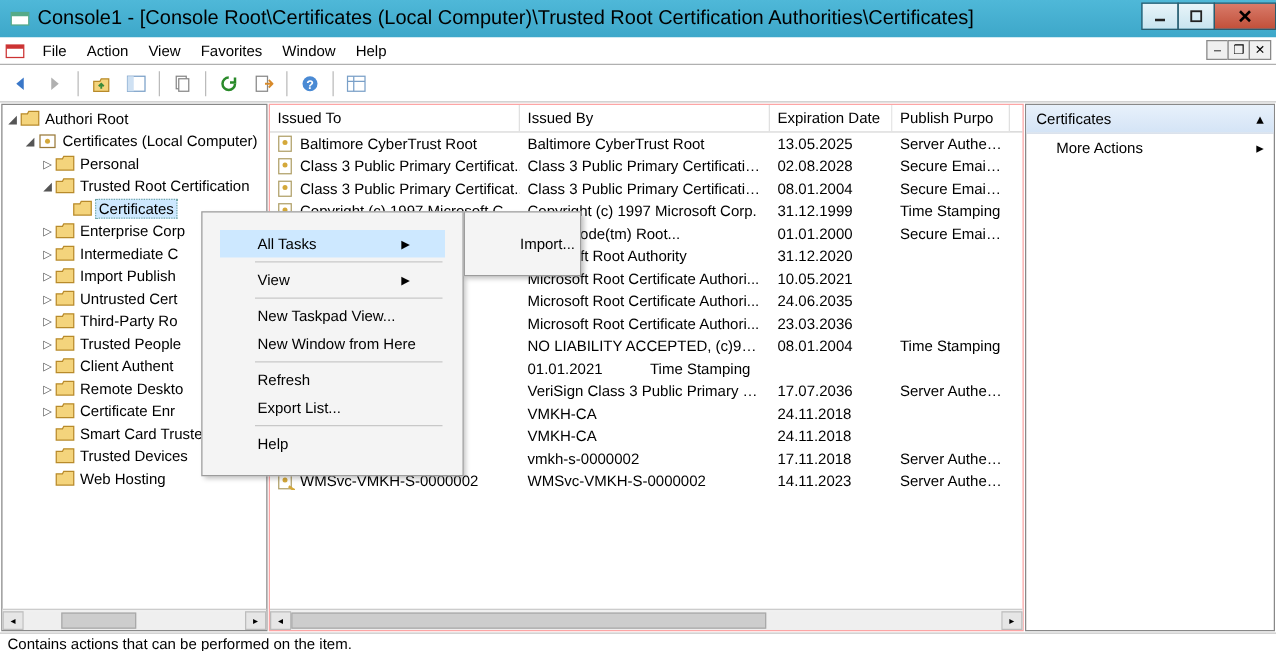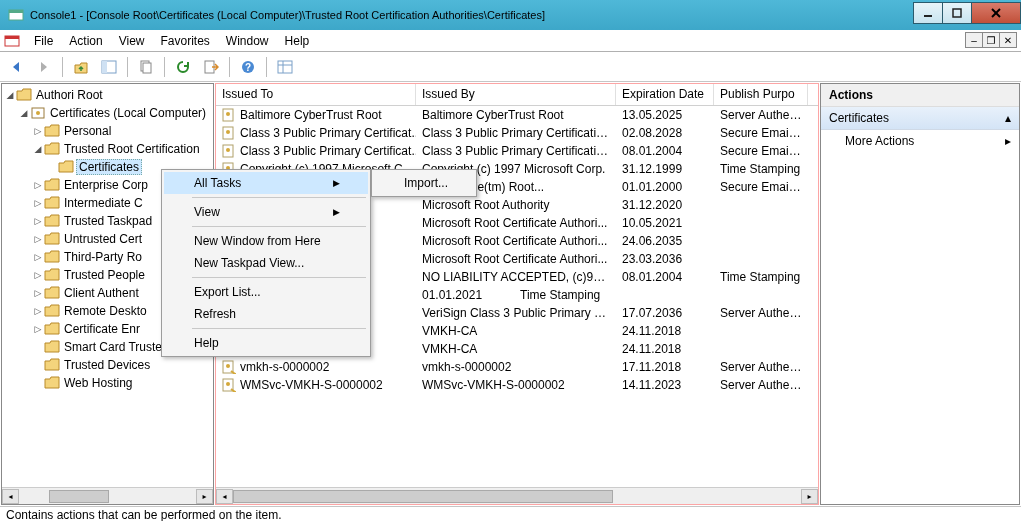--- a/index.html
+++ b/index.html
@@ -1,19 +1,19 @@
 <!DOCTYPE html>
 <html><head>
 <meta charset="utf-8">
 <style>
   * { box-sizing: border-box; margin: 0; padding: 0; font-family: "Segoe UI", Tahoma, sans-serif; }
   body { width:1021px; height:521px; background:#fff; overflow:hidden; font-size:12px; color:#000; }
   .titlebar { height:30px; background:linear-gradient(#4fb8d8,#3da7c9); display:flex; align-items:center; padding:0 0 0 8px; }
   .titlebar .icon { width:16px; height:16px; margin-right:6px; }
-  .titlebar .title { flex:1; font-size:11px; color:#000; }
+  .titlebar .title { flex:1; font-size:16px; color:#000; }
   .winbtns { display:flex; height:22px; margin-top:-4px;}
   .winbtn { width:30px; height:22px; display:flex; align-items:center; justify-content:center; border:1px solid #2a5b6d; margin-left:-1px; background:linear-gradient(#e8f4f9,#c8e4ef);}
   .winbtn.close { width:50px; background:linear-gradient(#d97b6a,#c1503a); }
   .menubar { height:22px; background:#fff; display:flex; align-items:center; padding:0 4px; border-bottom:1px solid #b0b0b0; position:relative;}
   .menubar .sysicon { width:16px; height:16px; margin-right:6px; }
   .menubar .menu { padding:2px 8px; cursor:default; }
   .menubar .rightctrls { position:absolute; right:4px; top:2px; display:flex; gap:0;}
   .menubar .rightctrls .sbtn { width:18px; height:16px; border:1px solid #888; background:#f0f0f0; margin-left:-1px; display:flex; align-items:center; justify-content:center; font-size:10px;}
   .toolbar { height:30px; background:#fff; display:flex; align-items:center; padding:2px 4px; gap:4px; border-bottom:1px solid #c5c5c5;}
   .tbtn { width:24px; height:24px; display:flex; align-items:center; justify-content:center; border:1px solid transparent; }
@@ -36,21 +36,21 @@
   .certicon { width:14px; height:14px; flex-shrink:0; }
   .actionspane { width:200px; border:1px solid #888; margin:1px 1px 1px 0; background:#fff; display:flex; flex-direction:column;}
   .ahdr { background:#f0f0f0; padding:4px 8px; font-weight:600; border-bottom:1px solid #ddd;}
   .asubhdr { background:linear-gradient(#e8f1fb,#d4e4f6); padding:4px 8px; display:flex; justify-content:space-between; align-items:center; border-bottom:1px solid #cfd9e6;}
   .aitem { padding:4px 8px 4px 24px; display:flex; justify-content:space-between; align-items:center;}
   .statusbar { height:18px; border-top:1px solid #c5c5c5; padding:1px 6px; font-size:12px; background:#fff;}
   .hscroll { height:17px; background:#f0f0f0; border-top:1px solid #ccc; display:flex; align-items:center;}
   .hsbtn { width:17px; height:15px; background:#e6e6e6; border:1px solid #bcbcbc; display:flex; align-items:center; justify-content:center; font-size:8px;}
   .hstrack { flex:1; height:15px; background:#efefef; position:relative;}
   .hsthumb { position:absolute; height:13px; top:1px; background:#cdcdcd; border:1px solid #a9a9a9;}
-  .ctxmenu { position:absolute; background:#f4f4f4; border:1px solid #9c9c9c; box-shadow:2px 2px 4px rgba(0,0,0,.25); padding:2px; font-size:12px; z-index:50;}
+  .ctxmenu { position:absolute; background:#f4f4f4; border:1px solid #9c9c9c; box-shadow:2px 2px 4px rgba(0,0,0,.25); padding:14px; font-size:12px; z-index:50;}
   .ctxitem { padding:4px 28px 4px 30px; cursor:default; display:flex; justify-content:space-between; align-items:center; gap:40px; white-space:nowrap;}
   .ctxitem.hover { background:#cde8ff; }
   .ctxsep { height:1px; background:#c8c8c8; margin:3px 2px 3px 28px;}
   .ctxarrow { font-size:9px; }
   svg { display:block; }
 </style>
 </head>
 <body>
 
 <div class="titlebar">
@@ -229,21 +229,21 @@
           </span>
           <span class="tlabel">Intermediate C</span>
         </div>
       <div class="tnode" style="padding-left:28px">
           <span class="twister">▷</span>
           <span class="ticon">
             <svg width="16" height="16">
               <path d="M1 4h5l1-2h8v11H1z" fill="#f4d47c" stroke="#b88a2a"></path>
             </svg>
           </span>
-          <span class="tlabel">Trusted Taskpad</span>
+          <span class="tlabel">Import Publish</span>
         </div>
       <div class="tnode" style="padding-left:28px">
           <span class="twister">▷</span>
           <span class="ticon">
             <svg width="16" height="16">
               <path d="M1 4h5l1-2h8v11H1z" fill="#f4d47c" stroke="#b88a2a"></path>
             </svg>
           </span>
           <span class="tlabel">Untrusted Cert</span>
         </div>
@@ -532,46 +532,45 @@
           <span>All Tasks</span>
           <span class="ctxarrow">▶</span>
         </div>
       <div class="ctxsep"></div>
       <div class="ctxitem">
           <span>View</span>
           <span class="ctxarrow">▶</span>
         </div>
       <div class="ctxsep"></div>
       <div class="ctxitem">
+          <span>New Taskpad View...</span>
+        </div>
+      <div class="ctxitem">
           <span>New Window from Here</span>
         </div>
-      <div class="ctxitem">
-          <span>New Taskpad View...</span>
-        </div>
       <div class="ctxsep"></div>
       <div class="ctxitem">
+          <span>Refresh</span>
+        </div>
+      <div class="ctxitem">
           <span>Export List...</span>
         </div>
-      <div class="ctxitem">
-          <span>Refresh</span>
-        </div>
       <div class="ctxsep"></div>
       <div class="ctxitem">
           <span>Help</span>
         </div>
     </div>
-    <div class="ctxmenu" style="left:155px; top:85px; width:106px;">
+    <div class="ctxmenu" style="left:155px; top:85px; width:94px;">
       <div class="ctxitem">
           <span>Import...</span>
         </div>
     </div>
   </div>
 
   <div class="actionspane">
-    <div class="ahdr">Actions</div>
     <div class="asubhdr">
       <span>Certificates</span>
       <span>▴</span>
     </div>
     <div class="aitem">
       <span>More Actions</span>
       <span>▸</span>
     </div>
   </div>
 </div>

